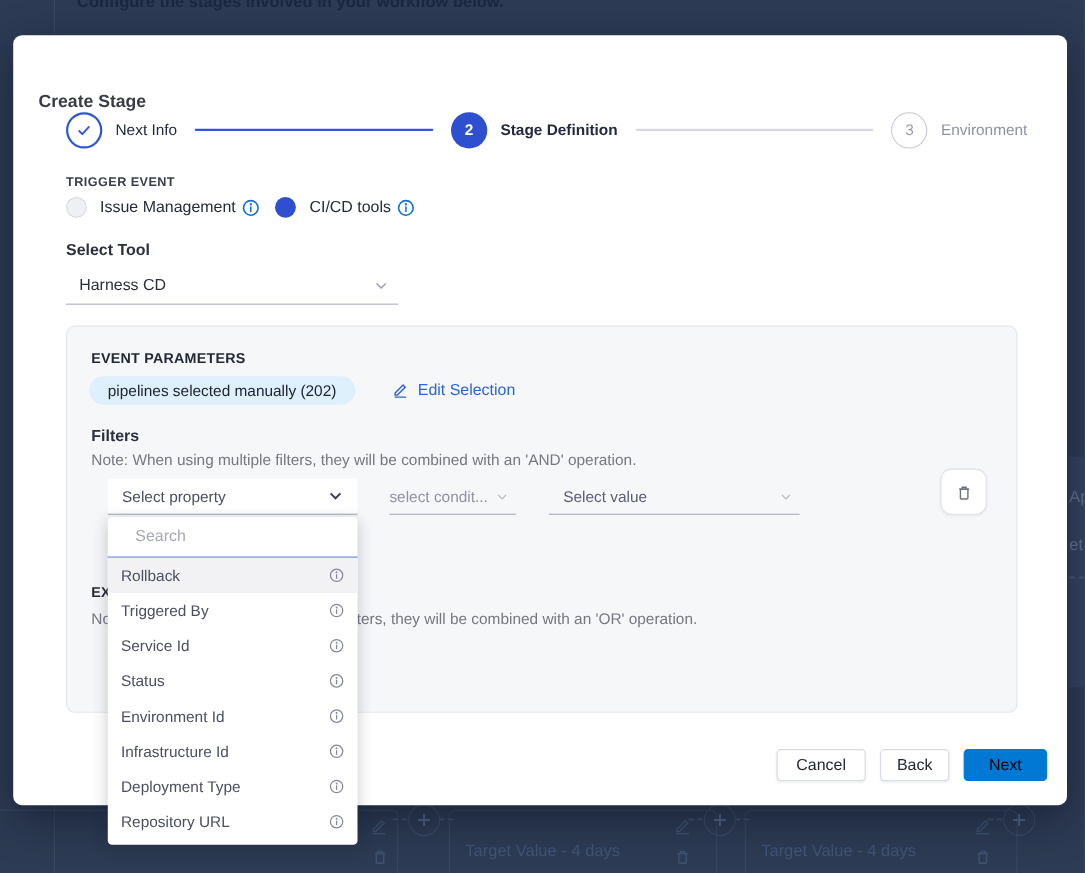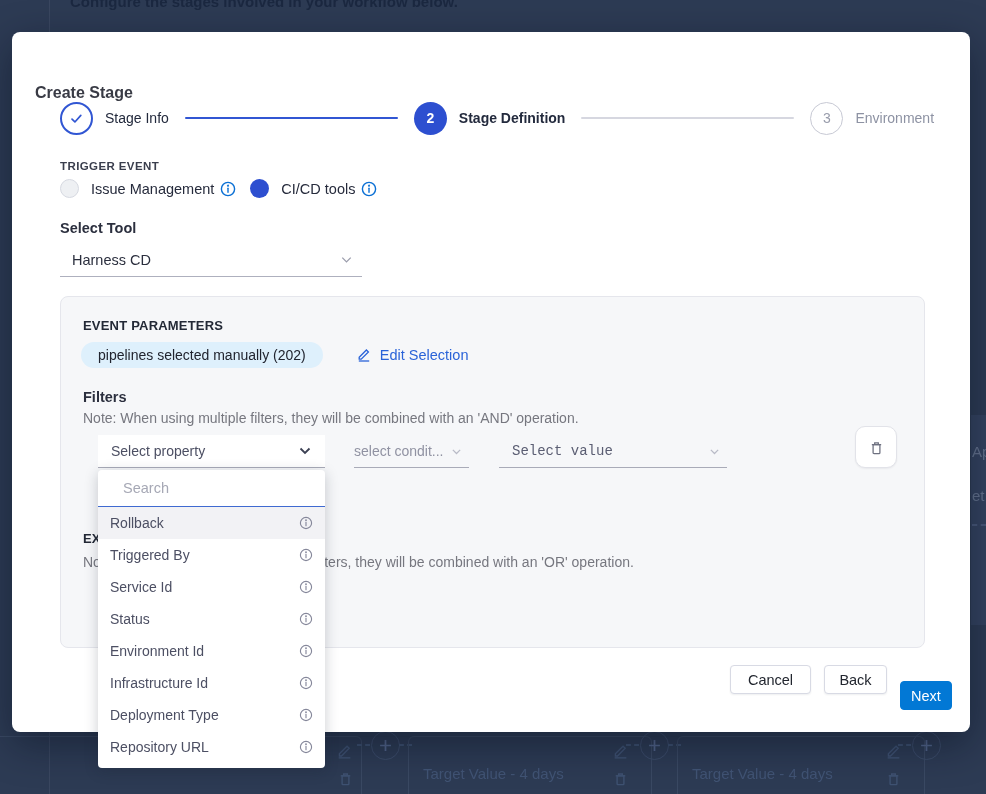--- a/index.html
+++ b/index.html
@@ -115,21 +115,21 @@
   }
   .dd-item.hl{background:#f2f2f5;}
   .dd-item .dd-label{white-space:nowrap;}
   .dd-info{margin-left:auto;width:14px;height:14px;color:#85879a;cursor:pointer;}
   .dd-info svg{width:100%;height:100%;display:block;}
   .mini-select{
     height:33px;margin-top:5px;border-bottom:1px solid #a9abb8;display:flex;align-items:center;
     box-sizing:border-box;cursor:pointer;flex:none;
   }
   .mini-select.cond{width:115px;margin-left:29px;}
-  .mini-select.value{width:228px;margin-left:30px;font-family:Liberation Mono, monospace;}
+  .mini-select.value{width:228px;margin-left:30px;}
   .mini-select .ph{font-size:14px;white-space:nowrap;overflow:hidden;}
   .mini-select.cond .ph{color:#9092a2;margin-left:0;}
   .mini-select.value .ph{color:#5b5e73;margin-left:13px;}
   .mini-chev{margin-left:auto;margin-right:6px;width:13px;height:13px;color:#b9bbc7;flex:none;}
   .mini-chev svg{width:100%;height:100%;display:block;}
   .trash-btn{
     margin-left:auto;margin-right:5px;width:40px;height:40px;margin-top:1px;background:#fff;
     border:1px solid #e2e3e9;border-radius:10px;box-shadow:0 1px 2px rgba(20,25,40,.06);
     display:flex;align-items:center;justify-content:center;cursor:pointer;color:#6e7180;flex:none;
   }
@@ -138,21 +138,21 @@
   .exec-note{position:absolute;left:22px;top:257px;font-size:14px;color:#76777f;white-space:nowrap;}
   
   .footer{position:absolute;right:18px;bottom:22px;display:flex;gap:13px;z-index:20;}
   .btn{
     height:29px;border-radius:4px;font-size:14.5px;display:flex;align-items:center;justify-content:center;
     cursor:pointer;box-sizing:border-box;font-family:"Liberation Sans",sans-serif;
   }
   .btn.ghost{background:#fff;border:1px solid #d8dae4;color:#22262f;box-shadow:0 1px 2px rgba(20,25,40,.07);}
   .btn.cancel{width:81px;}
   .btn.back{width:63px;}
-  .btn.primary{width:52px;background:#0278d5;border:1px solid #0278d5;color:#ffffff;font-weight:500;margin-top:16px;}
+  .btn.primary{width:76px;background:#0278d5;border:1px solid #0278d5;color:#000000;font-weight:500;}
 </style>
 </head>
 <body>
 
 <div class="screen">
 
   <div class="bg-vline"></div>
   <div class="bg-top-text">Configure the stages involved in your workflow below.</div>
 
   <div class="bg-right-panel"></div>
@@ -234,21 +234,21 @@
 
     <div class="modal-title">Create Stage</div>
 
     <div class="stepper">
       <div class="step">
         <div class="step-circle done">
           <svg viewBox="0 0 16 16" fill="none" stroke="currentColor" stroke-width="1.8" stroke-linecap="round" stroke-linejoin="round">
               <path d="M3.2 8.6l3.1 3.1 6.3-7"></path>
             </svg>
         </div>
-        <span class="step-label">Stage Info</span>
+        <span class="step-label">Next Info</span>
       </div>
       <div class="step-line blue"></div>
       <div class="step">
         <div class="step-circle active">2</div>
         <span class="step-label active">Stage Definition</span>
       </div>
       <div class="step-line gray"></div>
       <div class="step">
         <div class="step-circle pending">3</div>
         <span class="step-label pending">Environment</span>

